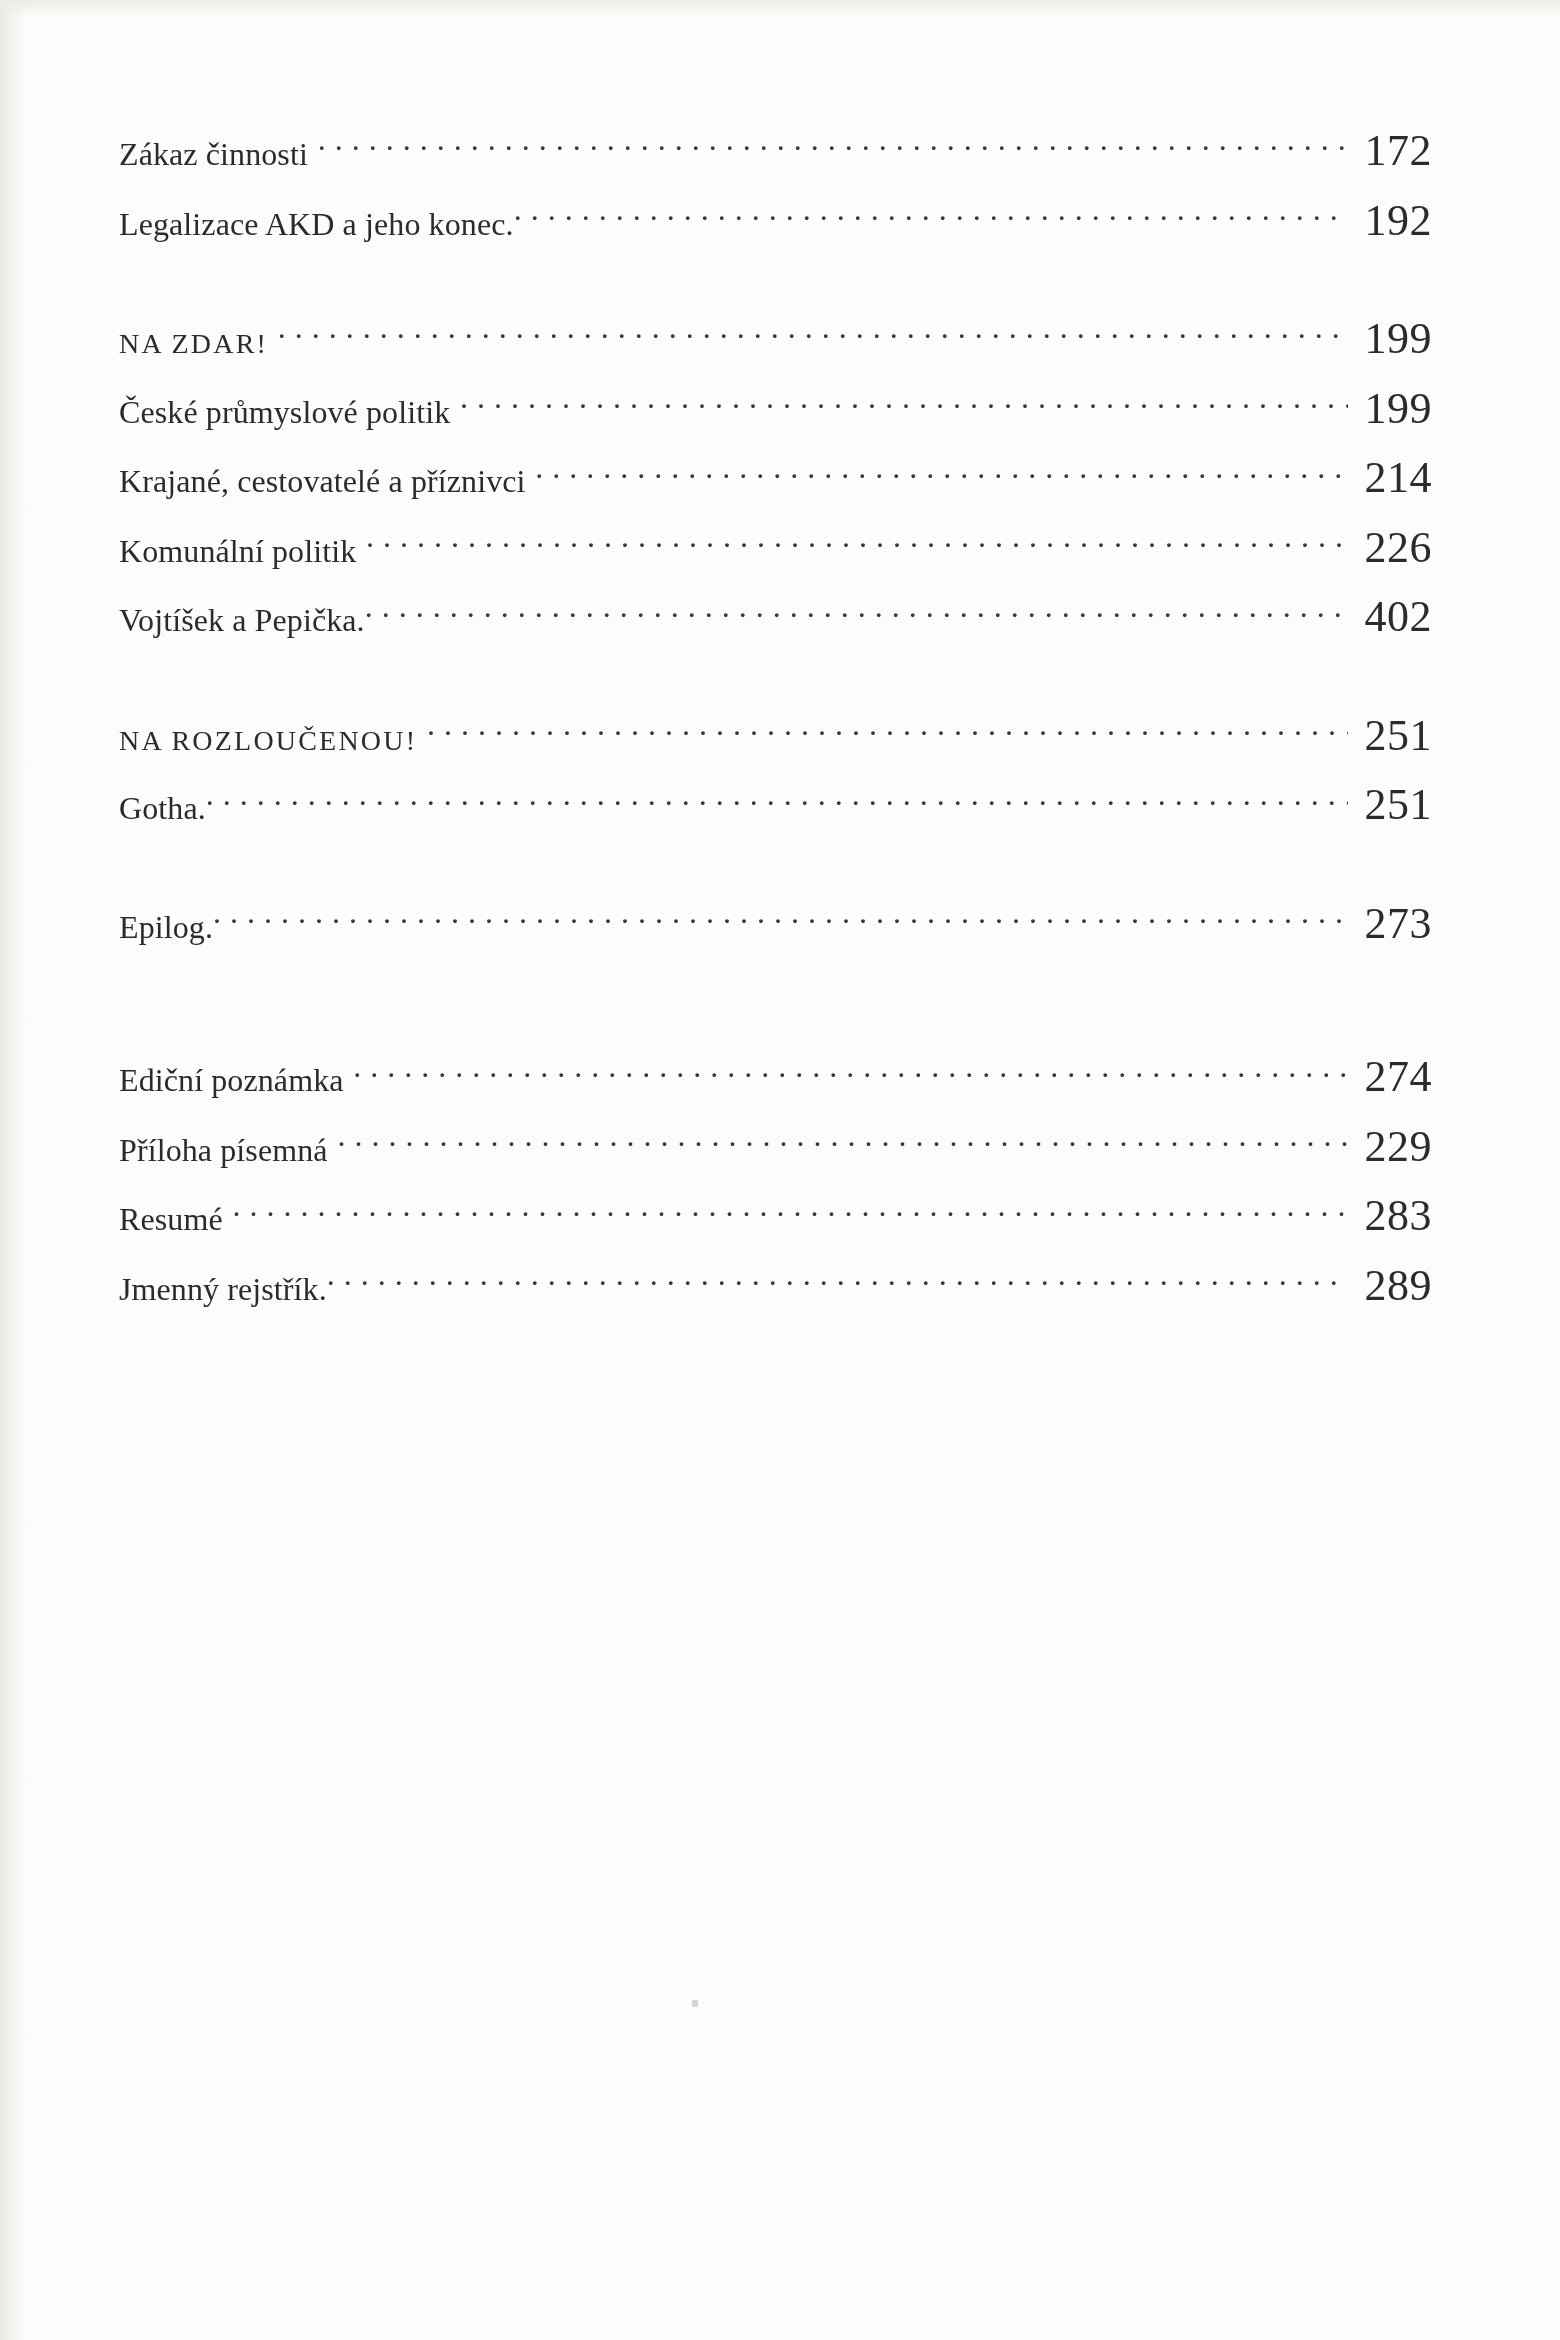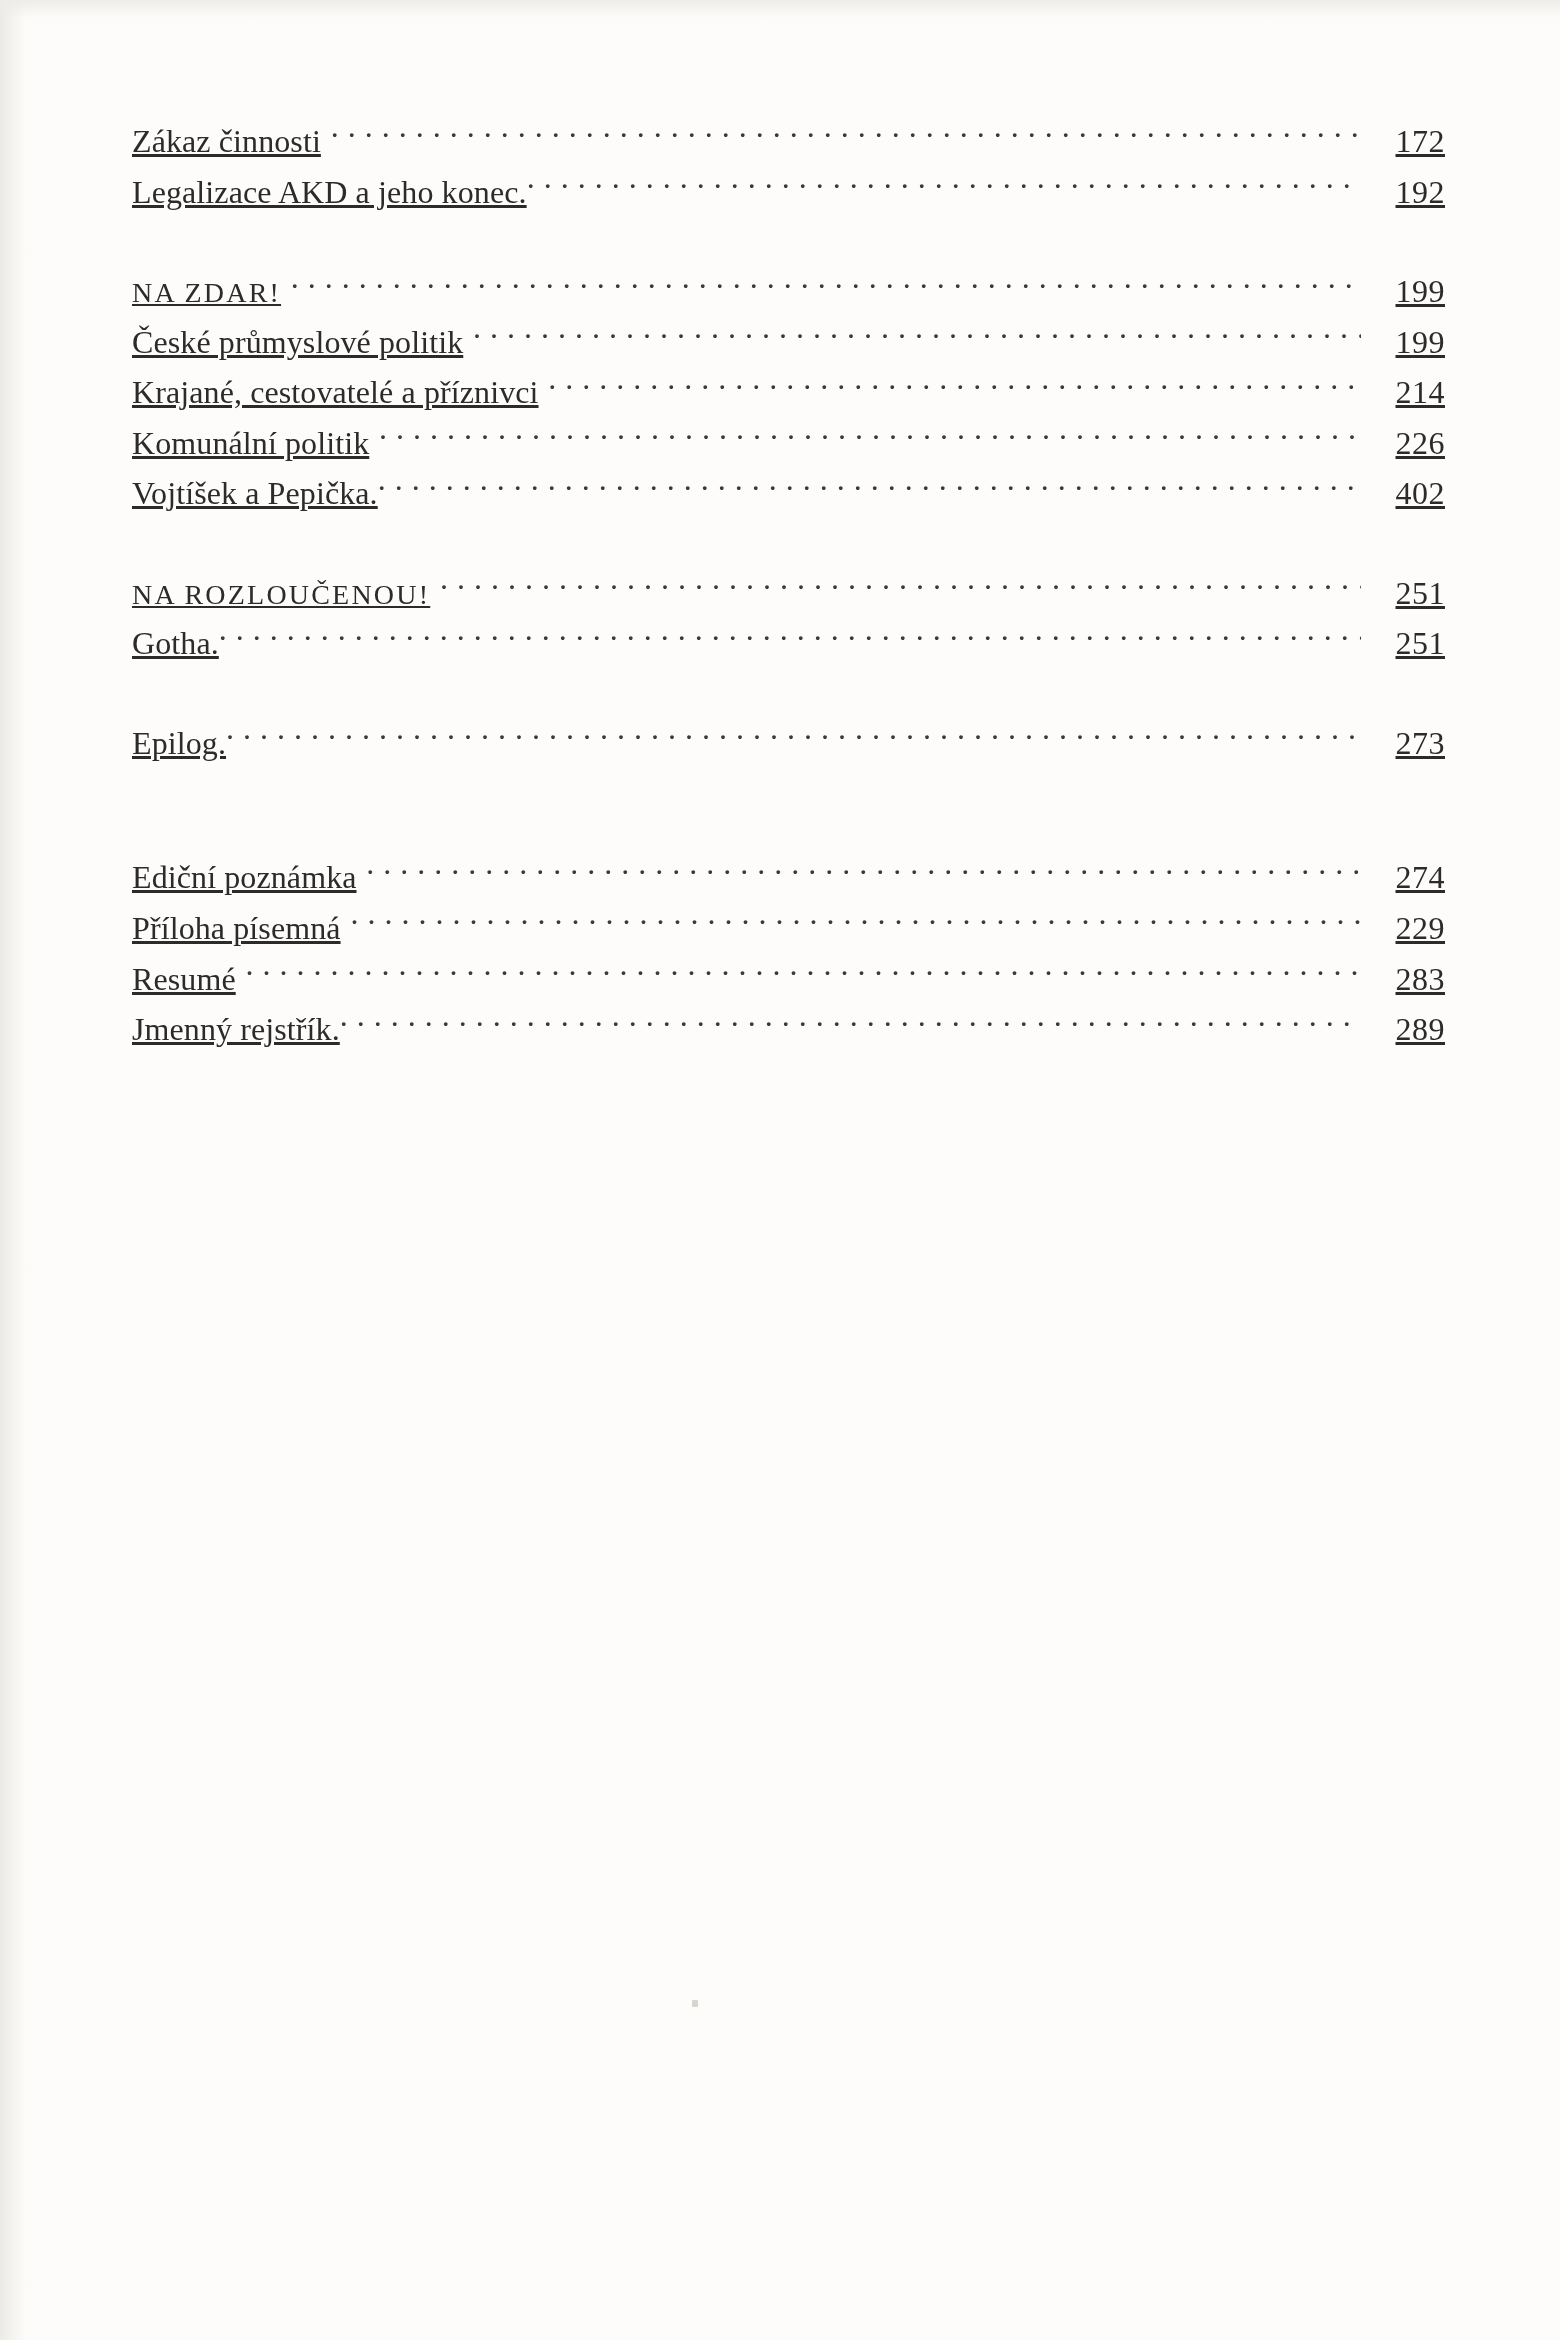--- a/index.html
+++ b/index.html
@@ -16,24 +16,23 @@
     overflow: hidden;
   }
   
   .page {
     position: absolute;
     inset: 0;
     background: #fdfcfa;
   }
   .content {
     position: absolute;
-    left: 132px;
+    left: 119px;
     top: 116px;
     width: 1304px;
-    text-decoration: underline;
   }
   .toc {
     width: 1313px;
   }
   .toc-entry {
     display: flex;
     align-items: baseline;
     font-size: 32px;
     line-height: 1.58;
     white-space: nowrap;
@@ -60,21 +59,21 @@
     font-size: 32px;
   }
   
   .toc-entry.tight .leader {
     margin-left: 0;
   }
   .toc-entry .page-num {
     flex: 0 0 auto;
     width: 76px;
     text-align: right;
-    font-size: 32px;
+    font-size: 44px;
     letter-spacing: 0.5px;
   }
   .section-head .title {
     letter-spacing: 2.2px;
     font-size: 28px;
   }
   .gap-md { height: 49px; }
   .gap-lg { height: 84px; }
   .speck {
     position: absolute;

